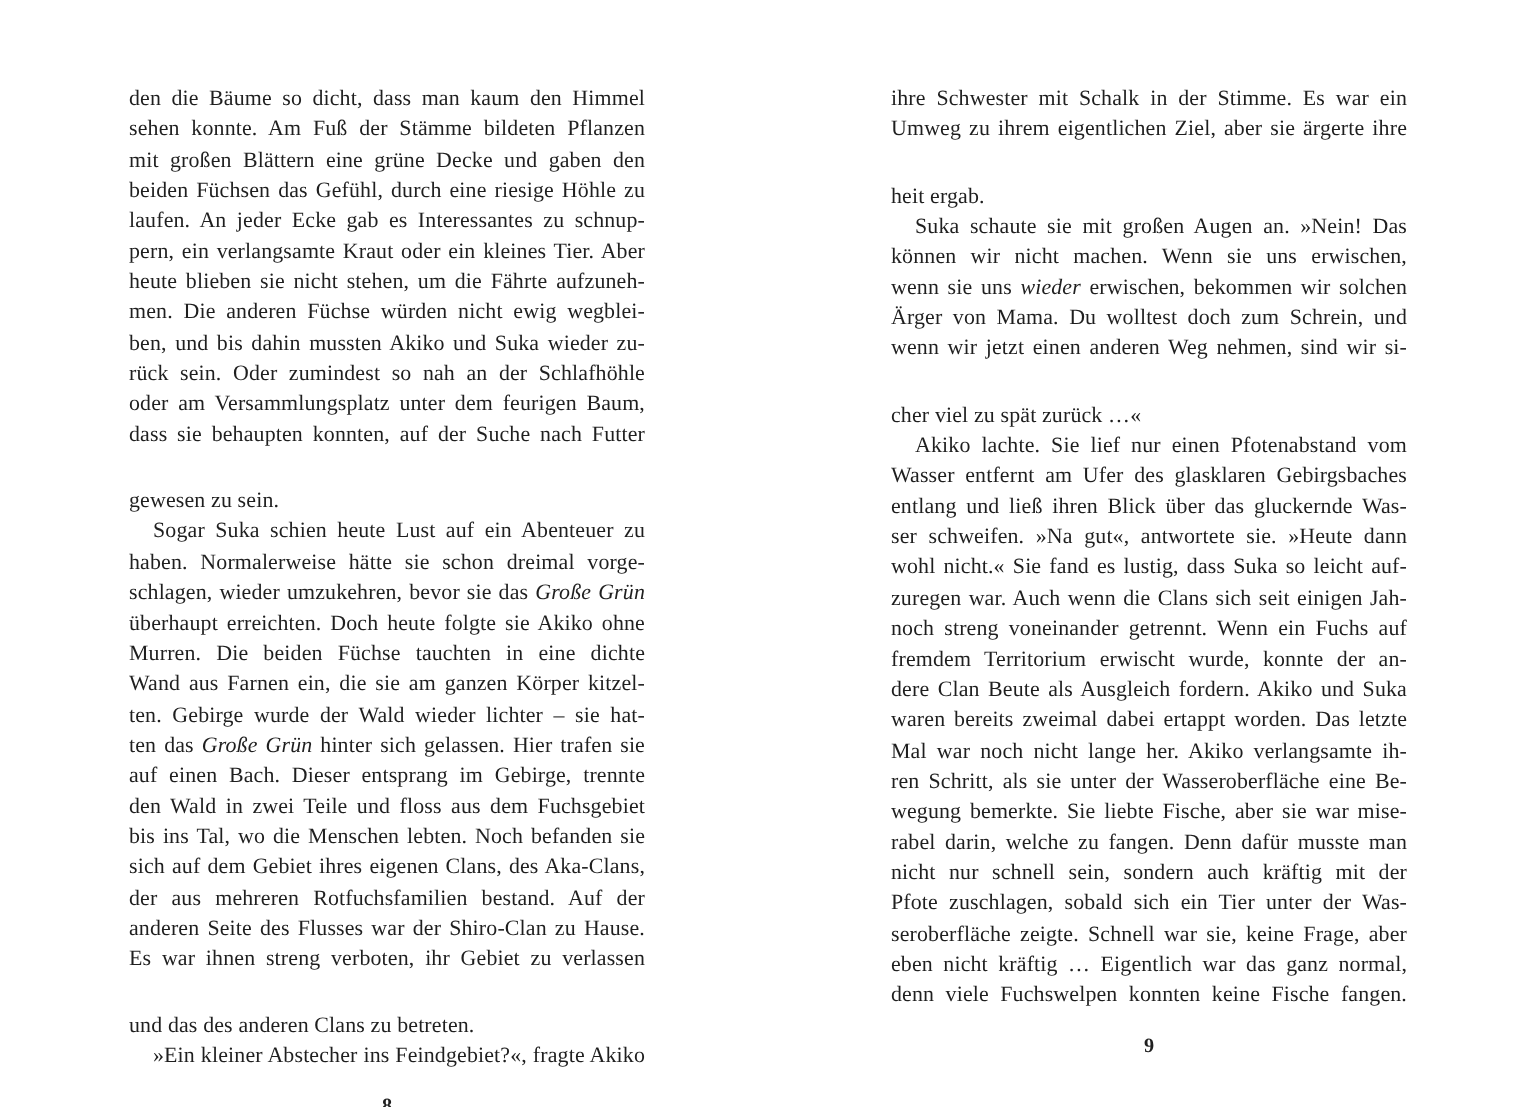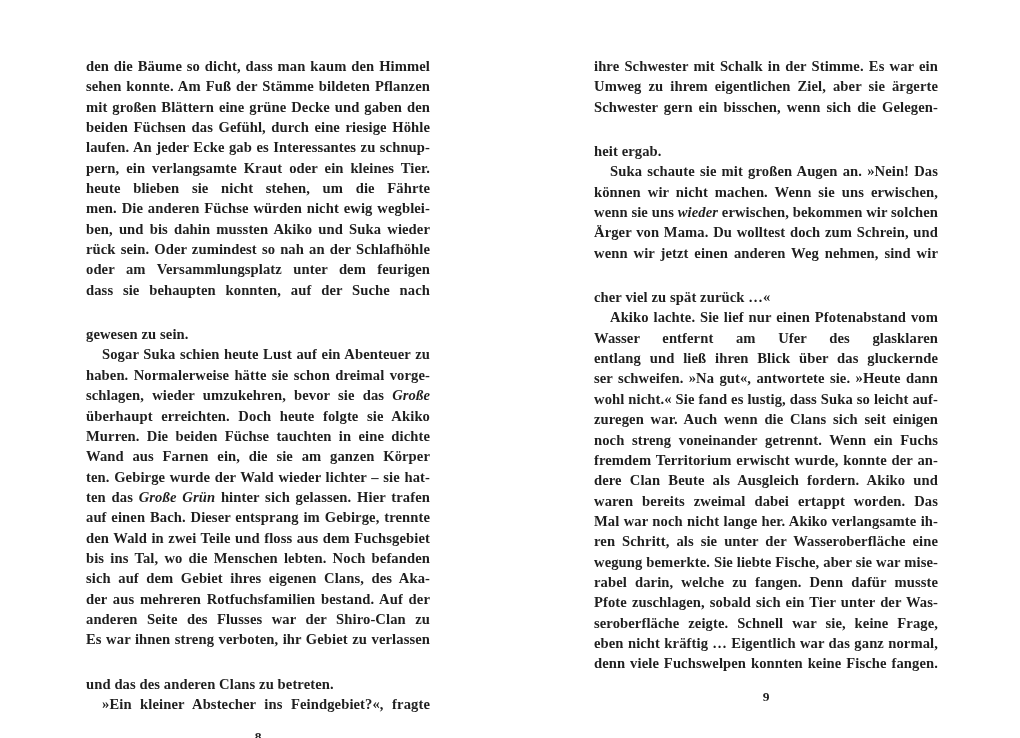--- a/index.html
+++ b/index.html
@@ -30,21 +30,20 @@
   .page-text {
     font-size: 14.6px;
     line-height: 20.35px;
     letter-spacing: 0.1px;
   }
   .line {
     text-align: justify;
     text-align-last: justify;
     height: 20.35px;
     overflow: hidden;
-    font-weight: bold;
   }
   .line.end {
     text-align: left;
     text-align-last: left;
     margin-top: 24px;
   }
   .line.indent {
     text-indent: 16px;
   }
   .italic { font-style: italic; }
@@ -91,21 +90,20 @@
         <div class="line"><span>Es war ihnen streng verboten, ihr Gebiet zu verlassen</span></div>
         <div class="line end"><span>und das des anderen Clans zu betreten.</span></div>
         <div class="line indent"><span>»Ein kleiner Abstecher ins Feindgebiet?«, fragte Akiko</span></div>
       </div>
     <div class="page-number">8</div>
   </section>
   <section class="page right">
     <div class="page-text">
         <div class="line"><span>ihre Schwester mit Schalk in der Stimme. Es war ein</span></div>
         <div class="line"><span>Umweg zu ihrem eigentlichen Ziel, aber sie ärgerte ihre</span></div>
-        <div class="line"><span>Schwester gern ein bisschen, wenn sich die Gelegen-</span></div>
         <div class="line end"><span>heit ergab.</span></div>
         <div class="line indent"><span>Suka schaute sie mit großen Augen an. »Nein! Das</span></div>
         <div class="line"><span>können wir nicht machen. Wenn sie uns erwischen,</span></div>
         <div class="line"><span>wenn sie uns </span><span class="italic">wieder</span><span> erwischen, bekommen wir solchen</span></div>
         <div class="line"><span>Ärger von Mama. Du wolltest doch zum Schrein, und</span></div>
         <div class="line"><span>wenn wir jetzt einen anderen Weg nehmen, sind wir si-</span></div>
         <div class="line end"><span>cher viel zu spät zurück …«</span></div>
         <div class="line indent"><span>Akiko lachte. Sie lief nur einen Pfotenabstand vom</span></div>
         <div class="line"><span>Wasser entfernt am Ufer des glasklaren Gebirgsbaches</span></div>
         <div class="line"><span>entlang und ließ ihren Blick über das gluckernde Was-</span></div>
@@ -113,20 +111,21 @@
         <div class="line"><span>wohl nicht.« Sie fand es lustig, dass Suka so leicht auf-</span></div>
         <div class="line"><span>zuregen war. Auch wenn die Clans sich seit einigen Jah-</span></div>
         <div class="line"><span>noch streng voneinander getrennt. Wenn ein Fuchs auf</span></div>
         <div class="line"><span>fremdem Territorium erwischt wurde, konnte der an-</span></div>
         <div class="line"><span>dere Clan Beute als Ausgleich fordern. Akiko und Suka</span></div>
         <div class="line"><span>waren bereits zweimal dabei ertappt worden. Das letzte</span></div>
         <div class="line"><span>Mal war noch nicht lange her. Akiko verlangsamte ih-</span></div>
         <div class="line"><span>ren Schritt, als sie unter der Wasseroberfläche eine Be-</span></div>
         <div class="line"><span>wegung bemerkte. Sie liebte Fische, aber sie war mise-</span></div>
         <div class="line"><span>rabel darin, welche zu fangen. Denn dafür musste man</span></div>
+        <div class="line"><span>nicht nur schnell sein, sondern auch kräftig mit der</span></div>
         <div class="line"><span>Pfote zuschlagen, sobald sich ein Tier unter der Was-</span></div>
         <div class="line"><span>seroberfläche zeigte. Schnell war sie, keine Frage, aber</span></div>
         <div class="line"><span>eben nicht kräftig … Eigentlich war das ganz normal,</span></div>
         <div class="line"><span>denn viele Fuchswelpen konnten keine Fische fangen.</span></div>
       </div>
     <div class="page-number">9</div>
   </section>
 </div>
 
 </body></html>

